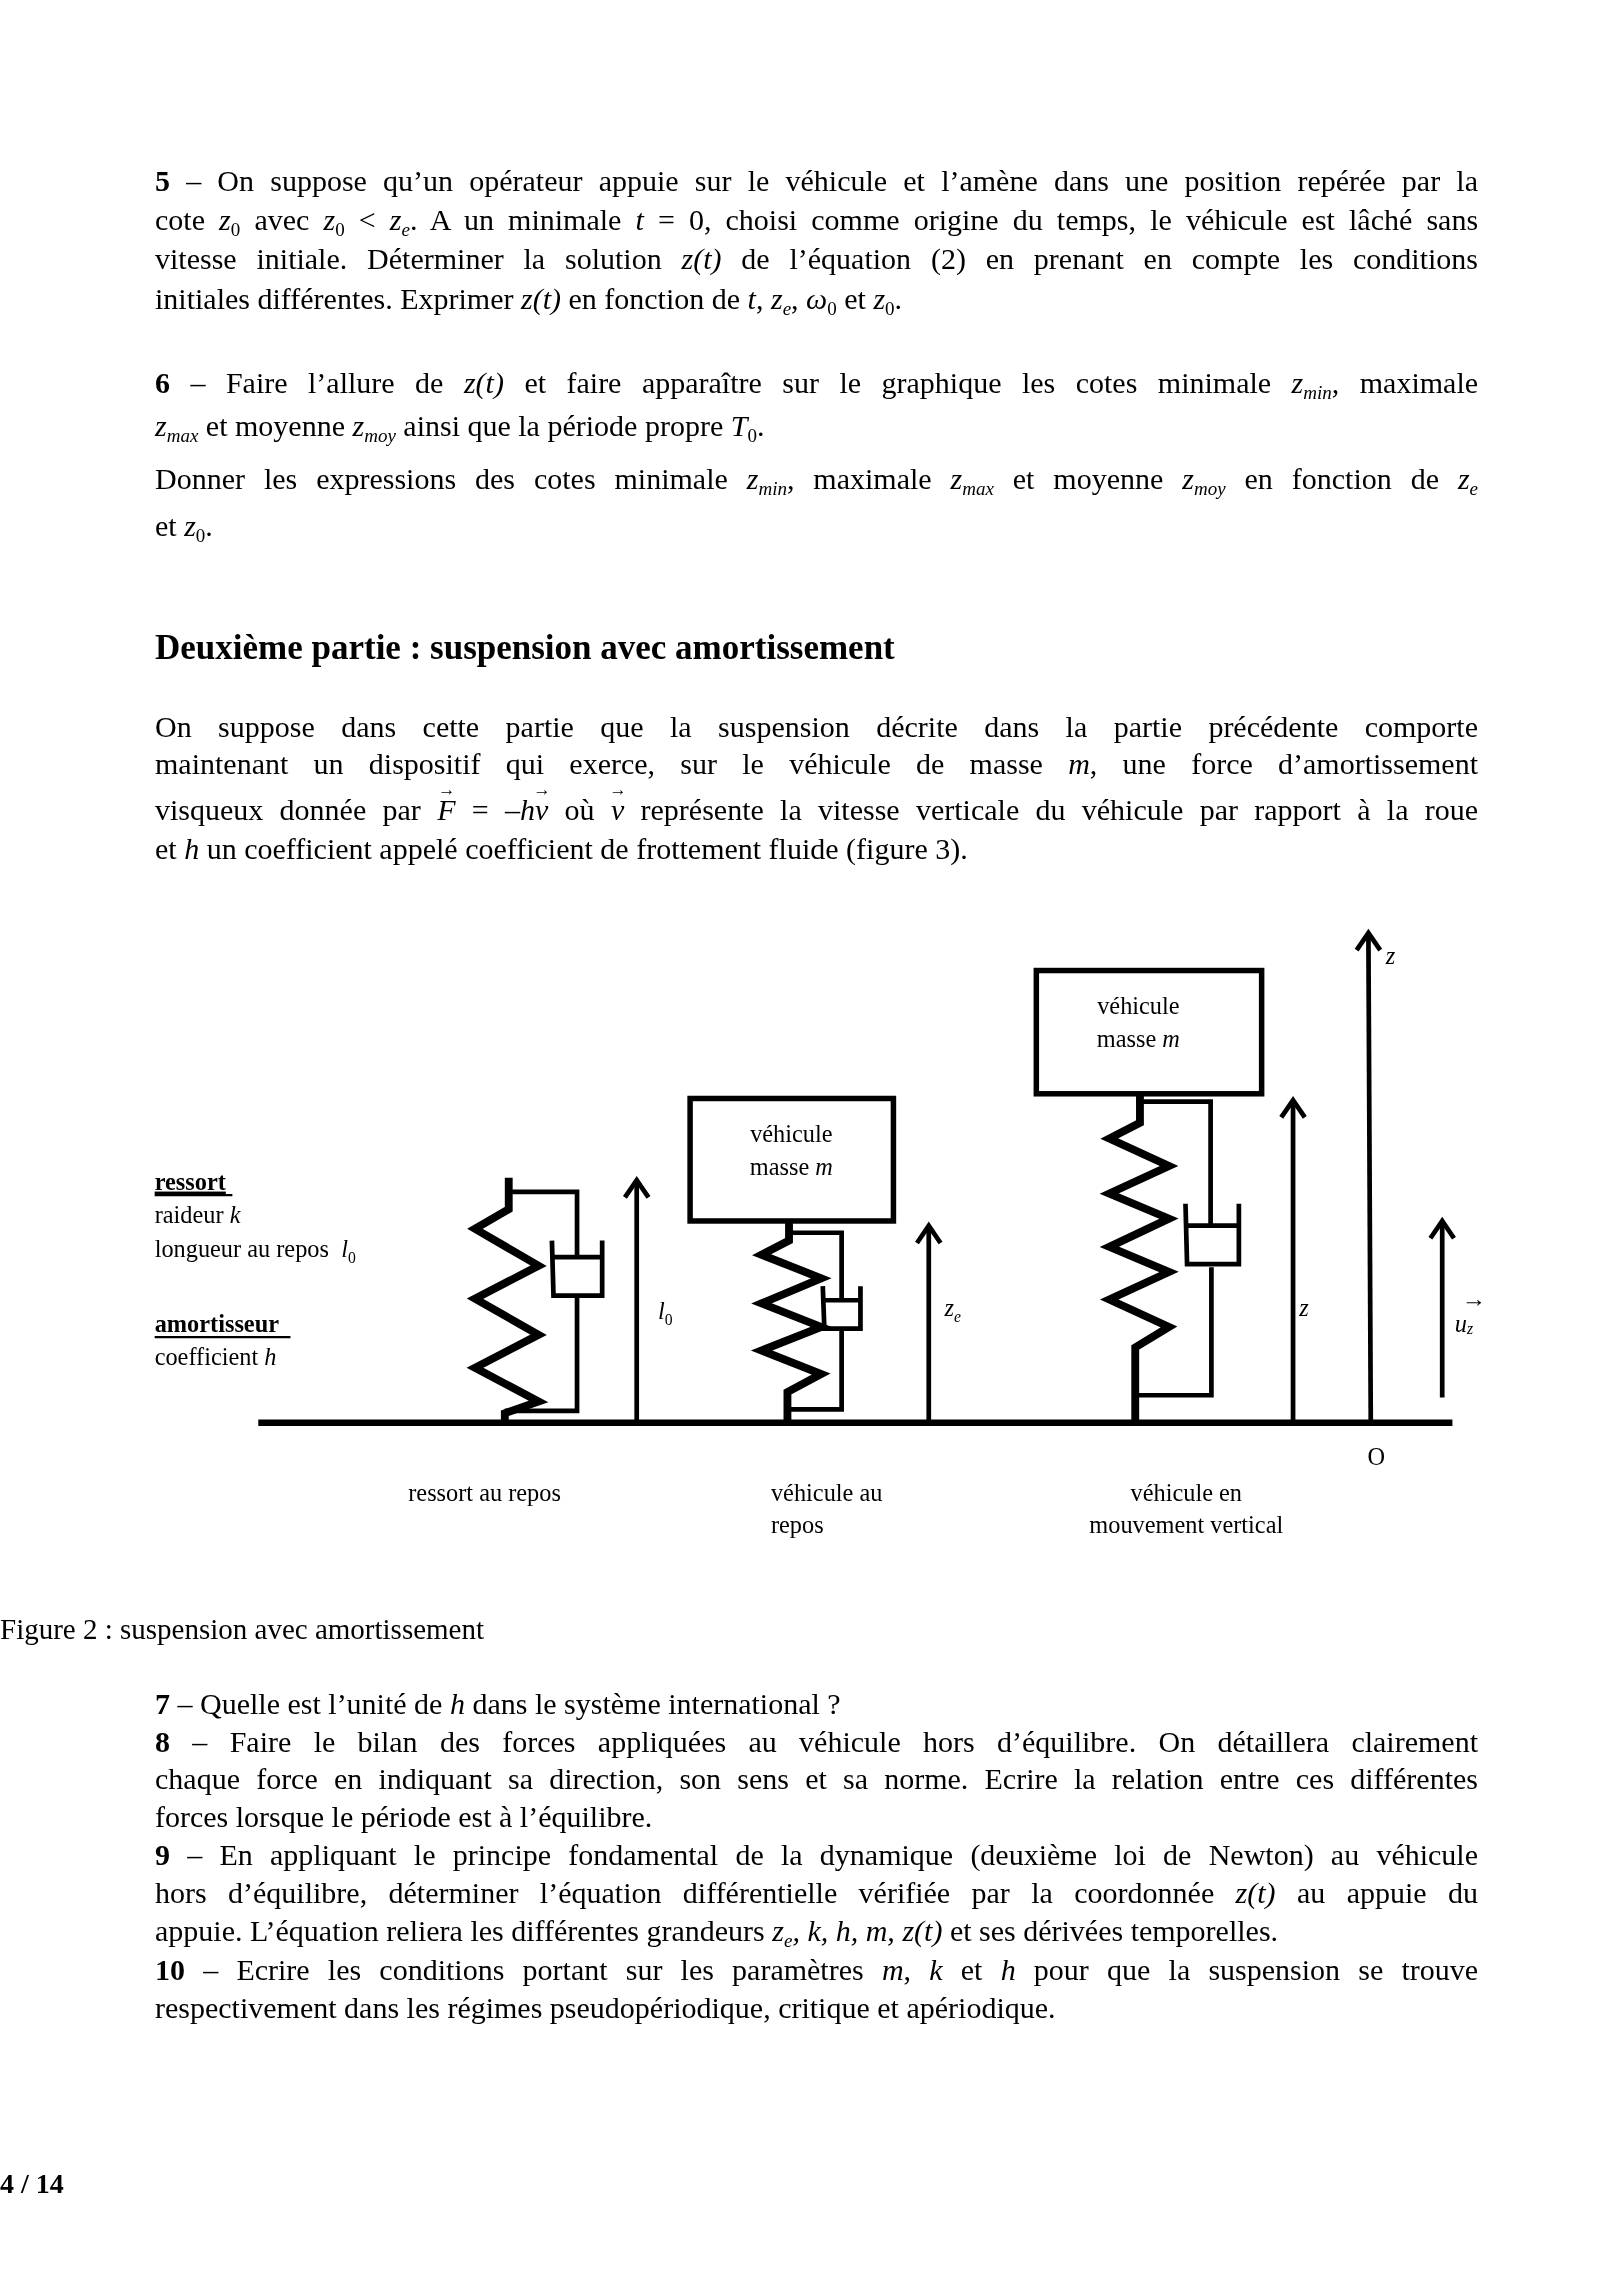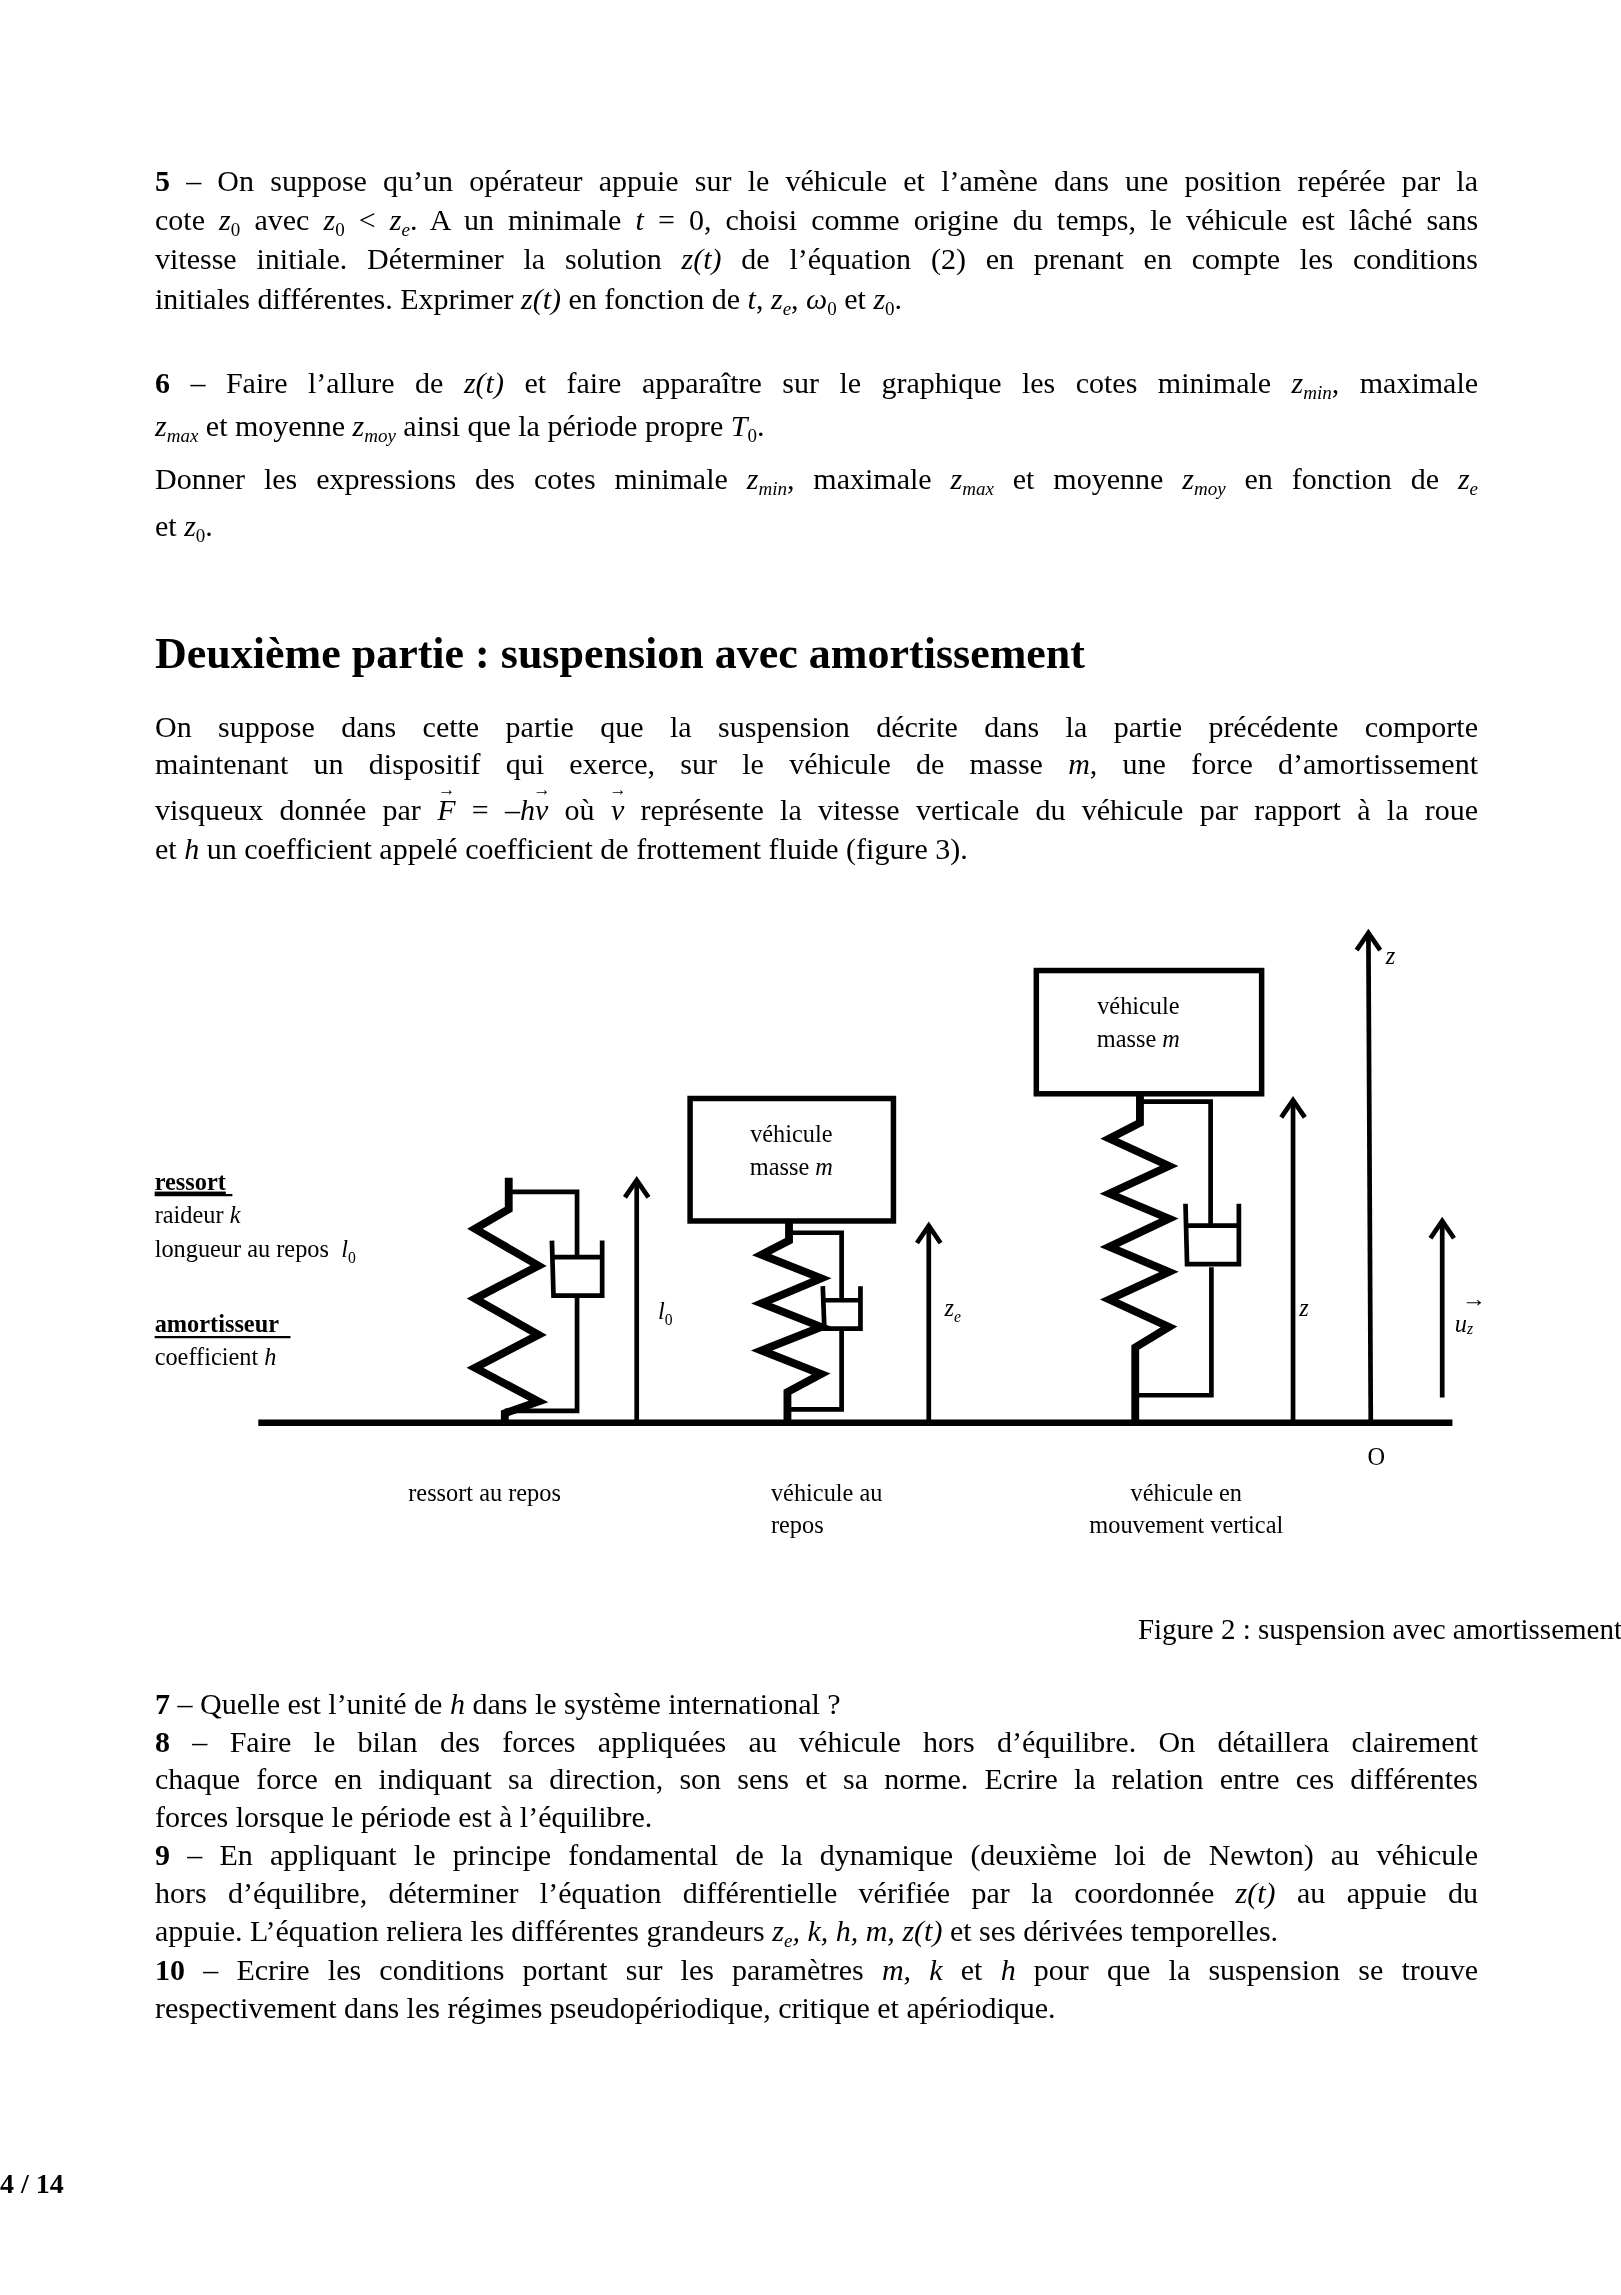--- a/index.html
+++ b/index.html
@@ -4,26 +4,26 @@
 <style>
   html, body { margin: 0; padding: 0; background: #ffffff; }
   body { width: 1622px; height: 2295px; position: relative; overflow: hidden;
          font-family: "Liberation Serif", "DejaVu Serif", serif; color: #000; }
   .line { position: absolute; left: 155px; width: 1323px; font-size: 30px; line-height: 39px; white-space: nowrap; }
   .just { text-align: justify; text-align-last: justify; }
   .b { font-weight: bold; }
   .i { font-style: italic; }
   sub { font-size: 19px; vertical-align: -6.3px; line-height: 0; }
   sub.i { font-style: italic; }
-  .heading { position: absolute; left: 155px; top: 628px; font-size: 44px; font-weight: bold; }
+  .heading { position: absolute; left: 155px; top: 628px; font-size: 35px; font-weight: bold; }
   .vec { position: relative; display: inline-block; }
   .vec::before { content: "\2192"; position: absolute; top: -20.4px; left: 50%; transform: translateX(-50%); font-size: 17.3px; font-style: normal; }
   svg.fig { position: absolute; left: 0; top: 0; }
   .figtext { font-family: "Liberation Serif", "DejaVu Serif", serif; font-size: 31px; fill: #000; }
-  .caption { position: absolute; top: 1613px; left: 0; width: 1622px; text-align: right; font-size: 29px; }
+  .caption { position: absolute; top: 1613px; left: 0; width: 1622px; text-align: left; font-size: 29px; }
   .pagenum { position: absolute; top: 2168px; left: 0; width: 1622px; text-align: left; font-size: 28px; font-weight: bold; }
 </style>
 </head>
 <body>
 
 <div class="line just" style="top:161px"><span class="b">5</span> <span>– On suppose qu’un opérateur appuie sur le véhicule et l’amène dans une position repérée par la</span></div>
 <div class="line just" style="top:200px"><span>cote</span> <span class="i">z</span><sub>0</sub> <span>avec</span> <span class="i">z</span><sub>0</sub> <span>&lt;</span> <span class="i">z</span><sub class="i">e</sub><span>. A un minimale</span> <span class="i">t</span> <span>= 0, choisi comme origine du temps, le véhicule est lâché sans</span></div>
 <div class="line just" style="top:239px"><span>vitesse initiale. Déterminer la solution</span> <span class="i">z(t)</span> <span>de l’équation (2) en prenant en compte les conditions</span></div>
 <div class="line" style="top:279px"><span>initiales différentes. Exprimer</span> <span class="i">z(t)</span> <span>en fonction de</span> <span class="i">t</span>, <span class="i">z</span><sub class="i">e</sub>, <span class="i">ω</span><sub>0</sub> <span>et</span> <span class="i">z</span><sub>0</sub>.</div>
 

